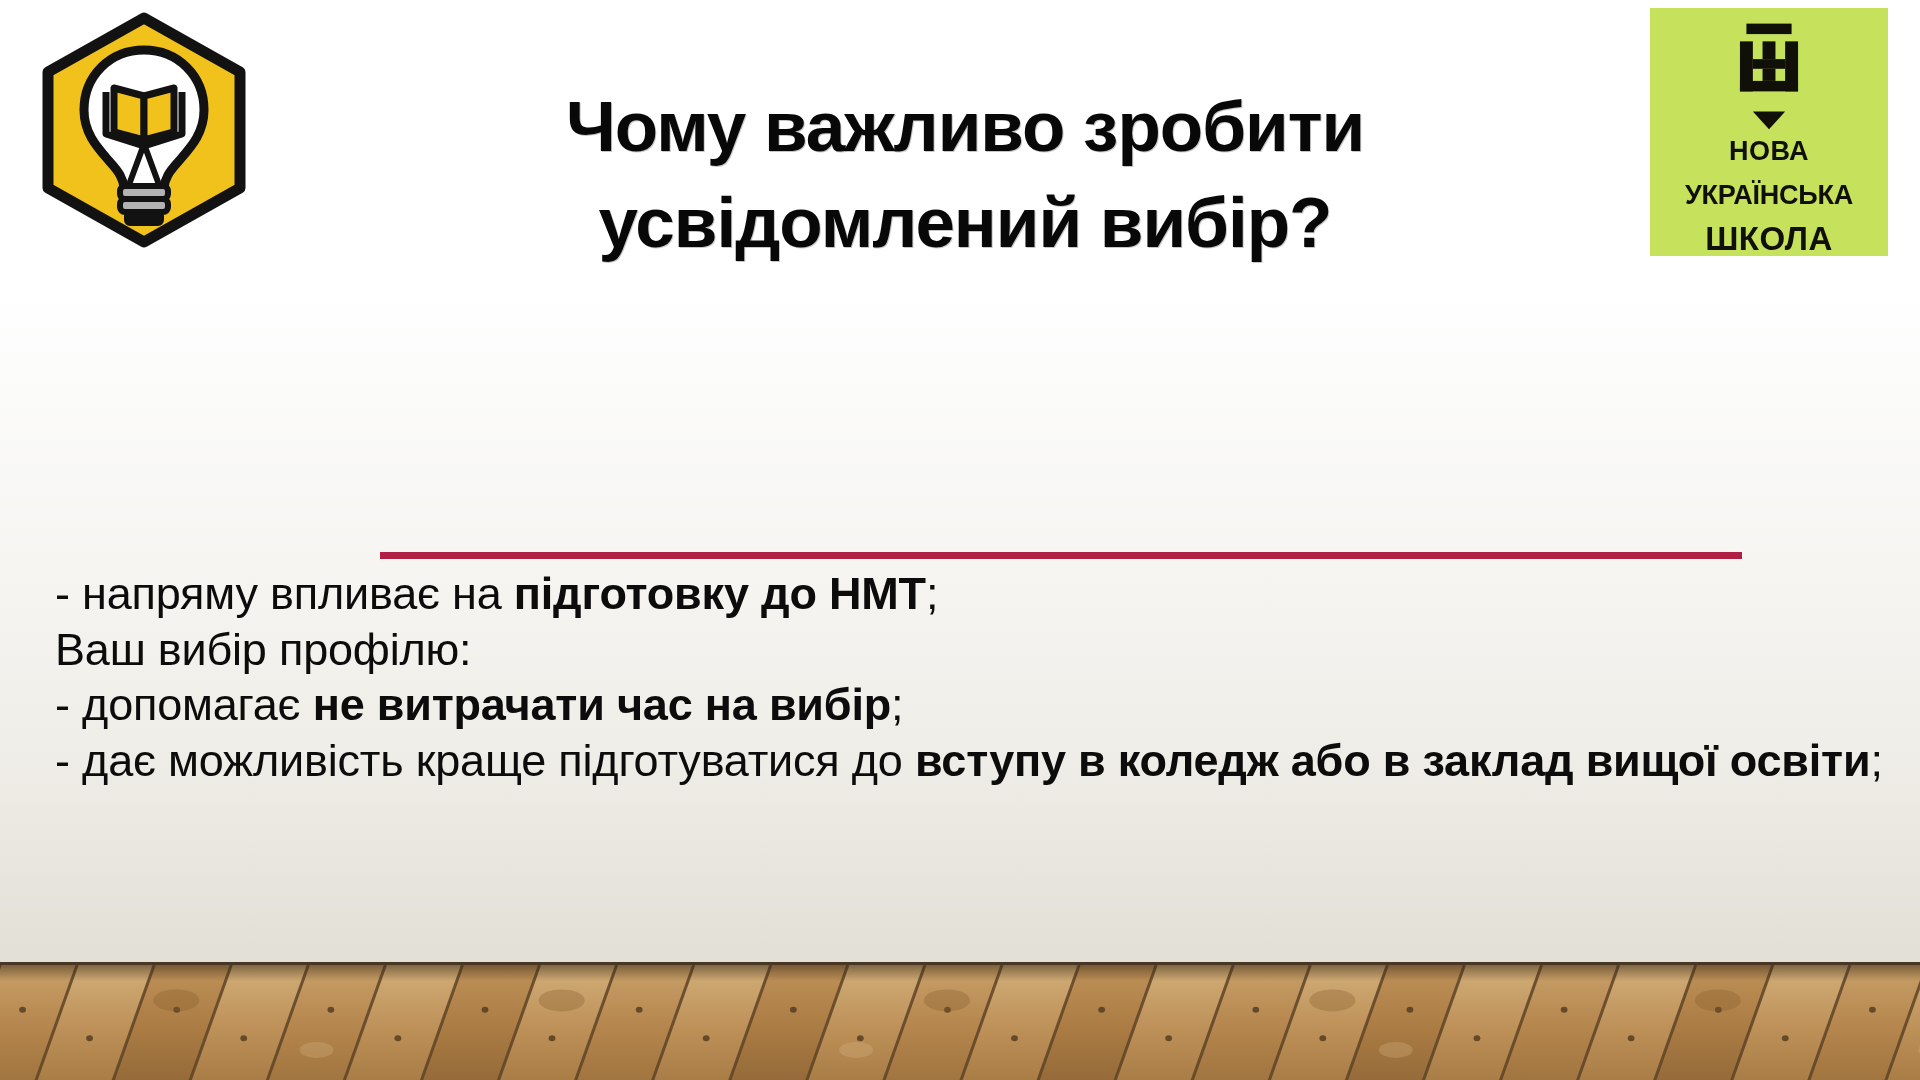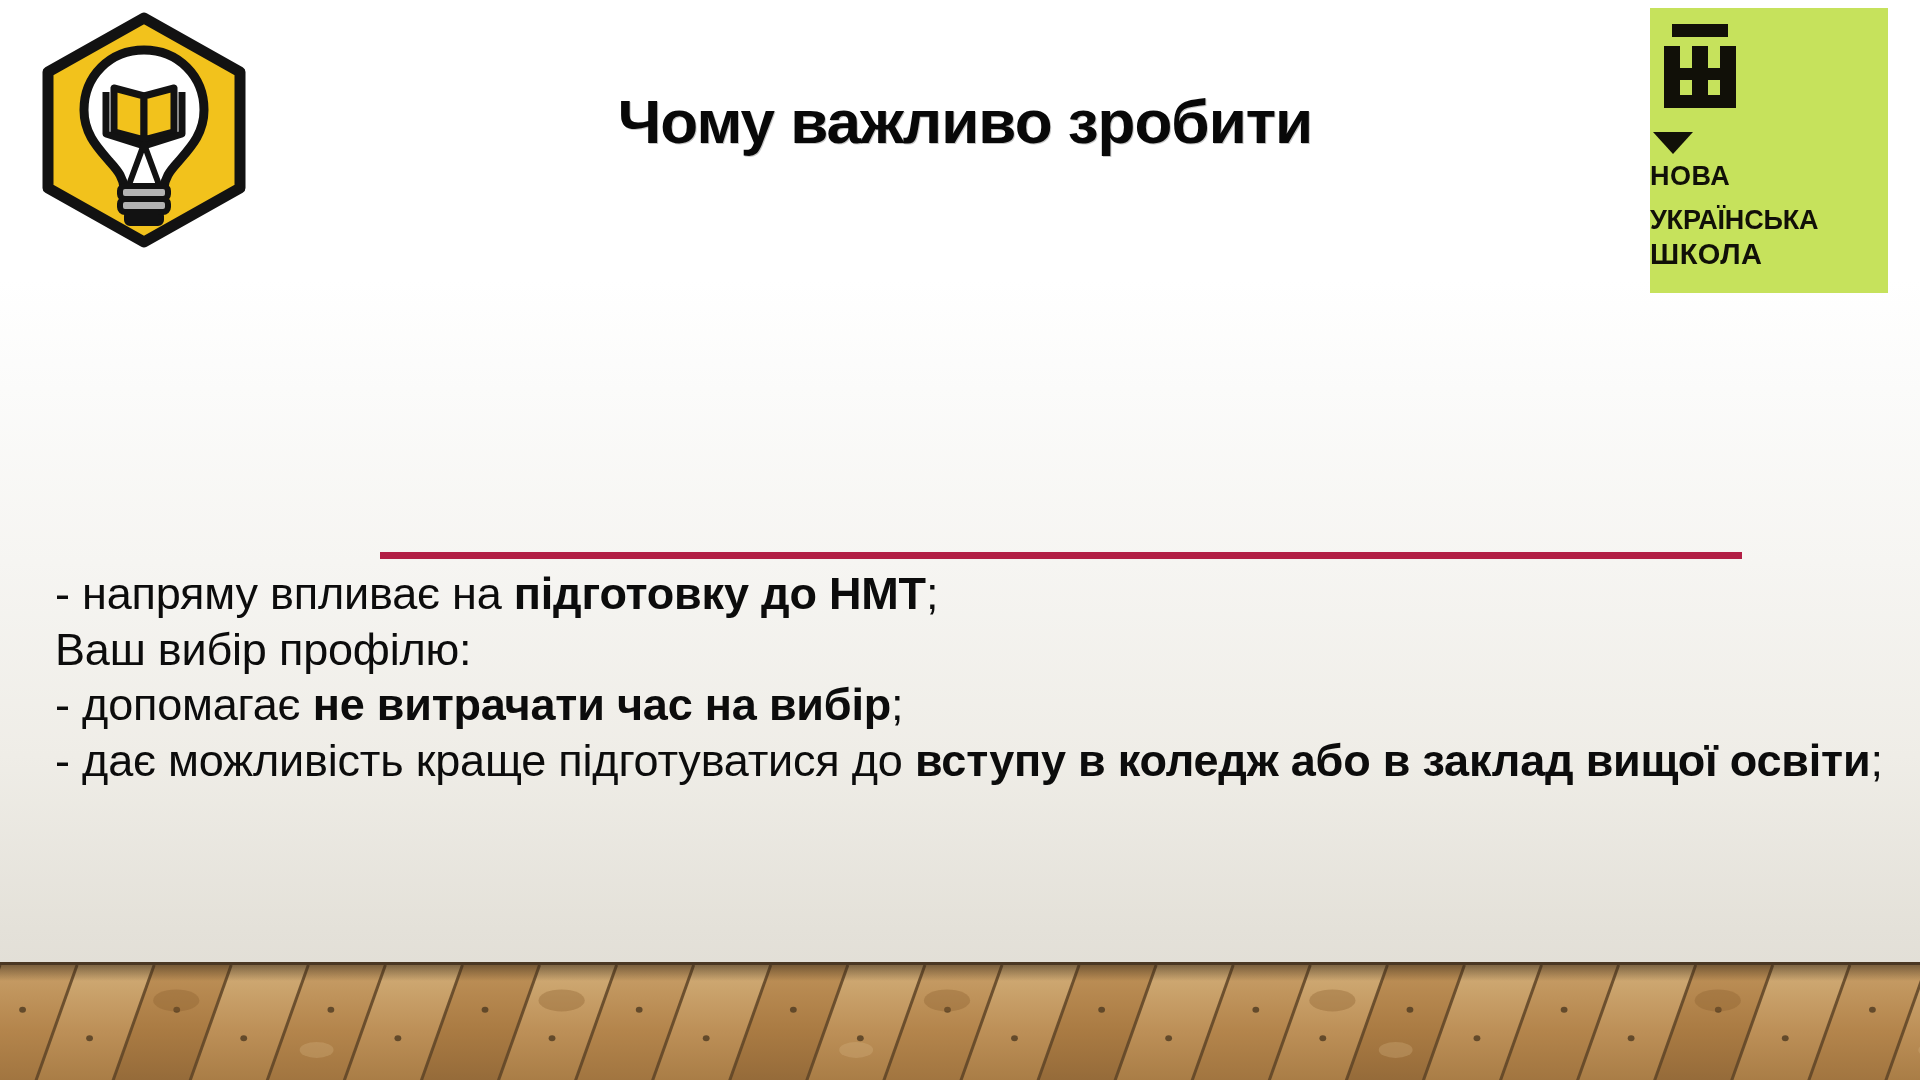--- a/index.html
+++ b/index.html
@@ -30,53 +30,53 @@
   
   #bulb-logo {
     position:absolute; left:18px; top:6px;
     width:252px; height:248px;
   }
   #bulb-logo svg { display:block; width:100%; height:100%; }
 
   
   #nus-logo {
     position:absolute; left:1650px; top:8px;
-    width:238px; height:285px;
+    width:238px; height:248px;
     background:#c6e25c;
     display:flex; flex-direction:column;
-    align-items:flex-start; justify-content:flex-start;
+    align-items:center; justify-content:flex-start;
     padding-top:14px;
   }
   #nus-mono { width:100px; height:102px; display:block; }
   #nus-tri  { width:46px;  height:26px; display:block; margin-top:6px; }
   .nus-line {
     color:#111008;
     font-family:"Liberation Sans", sans-serif;
     font-weight:bold;
     letter-spacing:0.5px;
     text-align:center;
     line-height:1.02;
     white-space:nowrap;
   }
   #nus-l1 { font-size:27px; margin-top:7px; }
   #nus-l2 { font-size:27px; margin-top:16px; letter-spacing:-0.2px; }
-  #nus-l3 { font-size:29px; margin-top:6px; }
+  #nus-l3 { font-size:33px; margin-top:13px; }
 
   
   #title-block {
     position:absolute;
     left:300px; top:86px;
     width:1330px;
     text-align:center;
   }
   .title-line {
     color:#080808;
     font-family:"Liberation Sans", sans-serif;
     font-weight:bold;
-    font-size:62px;
+    font-size:71px;
     line-height:1.16;
     letter-spacing:-1px;
     white-space:nowrap;
     text-shadow:1px 1px 0 rgba(0,0,0,0.22);
   }
   #title-line-1 { }
   #title-line-2 { margin-top:14px; }
 
   
   #accent-rule {
@@ -161,20 +161,21 @@
     <svg id="nus-tri" viewBox="0 0 46 26" xmlns="http://www.w3.org/2000/svg">
       <path d="M3 2 L43 2 L23 24 Z" fill="#111008"></path>
     </svg>
     <div class="nus-line" id="nus-l1">НОВА</div>
     <div class="nus-line" id="nus-l2">УКРАЇНСЬКА</div>
     <div class="nus-line" id="nus-l3">ШКОЛА</div>
   </div>
 
   <div id="title-block">
     <div class="title-line" id="title-line-1">Чому важливо зробити</div>
+    <div class="title-line" id="title-line-2">усвідомлений вибір?</div>
   </div>
 
   <div id="accent-rule"></div>
 
   <div id="body-block">
 
     <div class="body-line">
       <span>-</span><span> напряму впливає на </span><b>підготовку до НМТ</b><span>;</span>
     </div>
 

